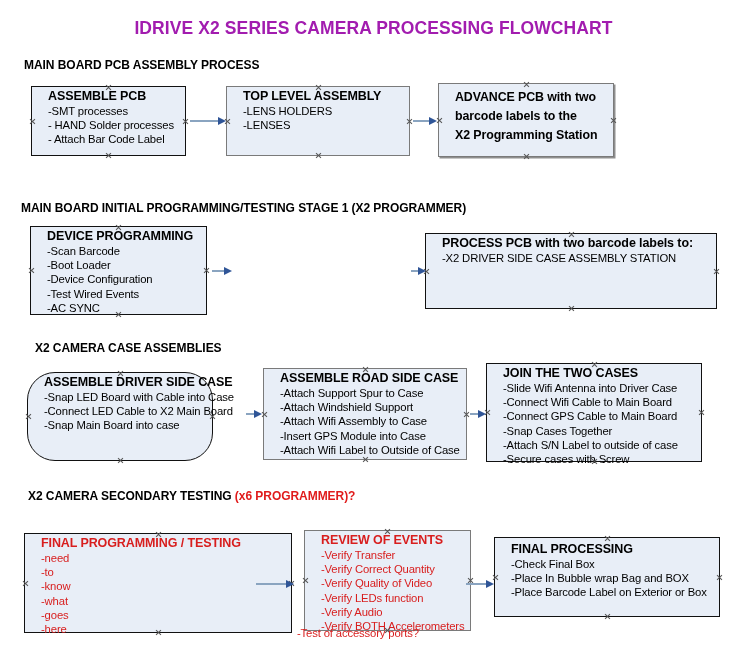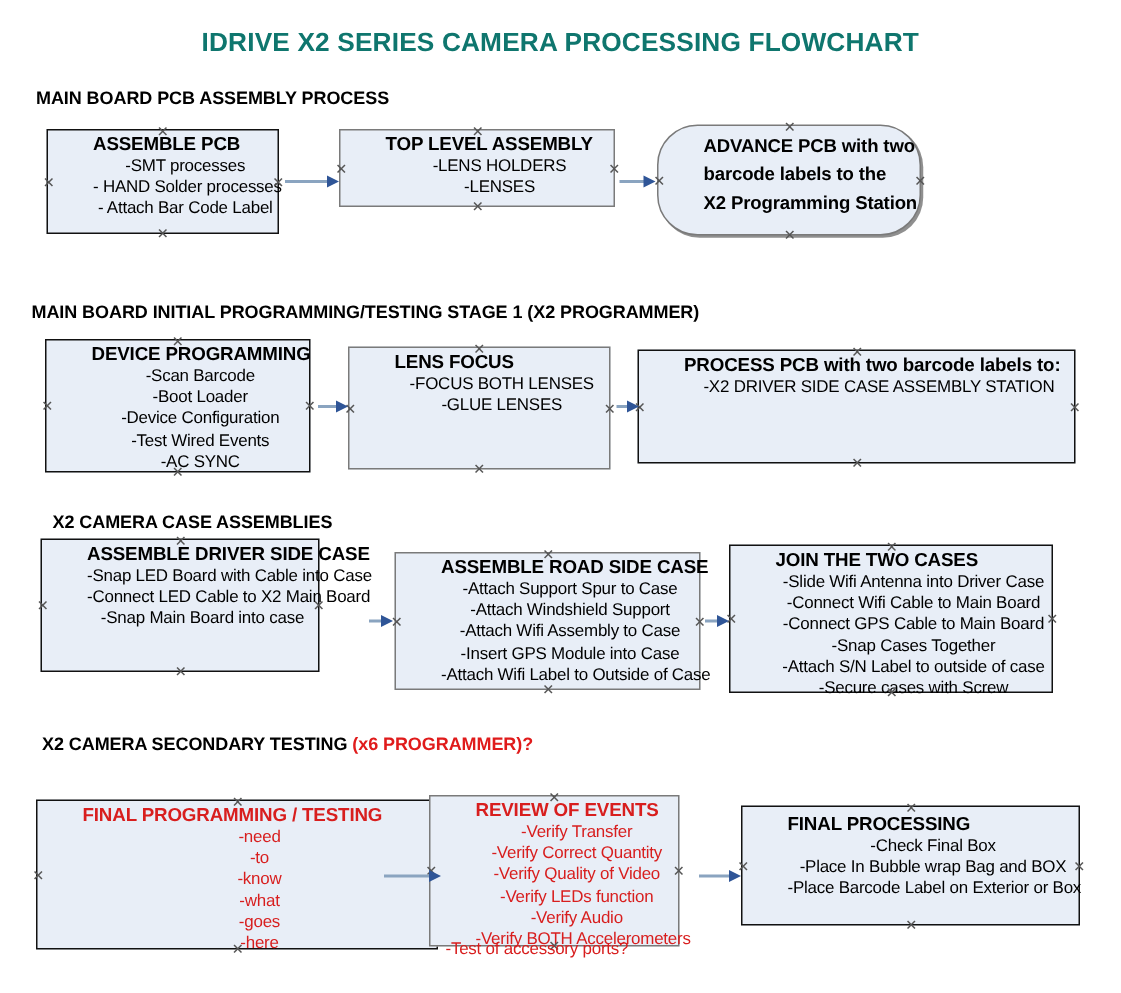--- a/index.html
+++ b/index.html
@@ -25,21 +25,21 @@
 
   
   .main-title {
     position: absolute;
     left: 0; top: 18px;
     width: 747px;
     text-align: center;
     font-size: 17.5px;
     font-weight: bold;
     letter-spacing: 0.1px;
-    color: #0f766e;
+    color: #a21caf;
     white-space: nowrap;
   }
 
   .section-heading {
     position: absolute;
     font-size: 12px;
     font-weight: bold;
     color: #000000;
     white-space: nowrap;
     letter-spacing: -0.05px;
@@ -60,42 +60,40 @@
   }
   .node.border-gray {
     border: 1.5px solid #7a7a7a;
   }
   .node.shadow-r {
     box-shadow: 1.5px 1.5px 0 0 #8f8f8f;
   }
 
   .node-inner {
     position: relative;
-    padding: 2px 0 0 5px;
-    margin-left: 25px;
+    padding: 2px 0 0 16px;
   }
 
   .node-title {
     font-size: 12.5px;
     font-weight: bold;
     color: #000000;
     line-height: 15px;
     white-space: nowrap;
     letter-spacing: -0.1px;
   }
   .node-title.red { color: #d81e1e; }
 
   .node-line {
     font-size: 11.3px;
     font-weight: normal;
     color: #000000;
     line-height: 14.2px;
     white-space: nowrap;
     letter-spacing: -0.15px;
-    text-align: center;
   }
   .node-line.red { color: #d81e1e; }
 
   
   .node-para {
     font-size: 12.4px;
     font-weight: bold;
     color: #000000;
     line-height: 19px;
     white-space: nowrap;
@@ -165,33 +163,33 @@
       <div class="node-line">-SMT processes</div>
       <div class="node-line">- HAND Solder processes</div>
       <div class="node-line">- Attach Bar Code Label</div>
     </div>
     <span class="handle" style="left:50%; top:0;"></span>
     <span class="handle" style="left:50%; top:100%;"></span>
     <span class="handle" style="left:0; top:50%;"></span>
     <span class="handle" style="left:100%; top:50%;"></span>
   </div>
 
-  <div class="node border-gray" style="left:226px; top:86px; width:184px; height:52px;">
+  <div class="node border-gray" style="left:226px; top:86px; width:184px; height:70px;">
     <div class="node-inner">
       <div class="node-title">TOP LEVEL ASSEMBLY</div>
       <div class="node-line">-LENS HOLDERS</div>
       <div class="node-line">-LENSES</div>
     </div>
     <span class="handle" style="left:50%; top:0;"></span>
     <span class="handle" style="left:50%; top:100%;"></span>
     <span class="handle" style="left:0; top:50%;"></span>
     <span class="handle" style="left:100%; top:50%;"></span>
   </div>
 
-  <div class="node border-gray shadow-r" style="left:438px; top:83px; width:176px; height:74px;border-radius:27px;">
+  <div class="node border-gray shadow-r" style="left:438px; top:83px; width:176px; height:74px;">
     <div class="node-inner" style="padding-top:4px;">
       <div class="node-para">ADVANCE PCB with two</div>
       <div class="node-para">barcode labels to the</div>
       <div class="node-para"> X2 Programming Station</div>
     </div>
     <span class="handle" style="left:50%; top:0;"></span>
     <span class="handle" style="left:50%; top:100%;"></span>
     <span class="handle" style="left:0; top:50%;"></span>
     <span class="handle" style="left:100%; top:50%;"></span>
   </div>
@@ -211,51 +209,40 @@
       <div class="node-line">-Device Configuration</div>
       <div class="node-line">-Test Wired Events</div>
       <div class="node-line">-AC SYNC</div>
     </div>
     <span class="handle" style="left:50%; top:0;"></span>
     <span class="handle" style="left:50%; top:100%;"></span>
     <span class="handle" style="left:0; top:50%;"></span>
     <span class="handle" style="left:100%; top:50%;"></span>
   </div>
 
-  <div class="node border-gray" style="left:232px; top:231px; width:175px; height:82px;">
-    <div class="node-inner">
-      <div class="node-title">LENS FOCUS</div>
-      <div class="node-line">-FOCUS BOTH LENSES</div>
-      <div class="node-line">-GLUE LENSES</div>
-    </div>
-    <span class="handle" style="left:50%; top:0;"></span>
-    <span class="handle" style="left:50%; top:100%;"></span>
-    <span class="handle" style="left:0; top:50%;"></span>
-    <span class="handle" style="left:100%; top:50%;"></span>
-  </div>
 
   <div class="node border-dark" style="left:425px; top:233px; width:292px; height:76px;">
     <div class="node-inner">
       <div class="node-title">PROCESS PCB with two barcode labels to:</div>
       <div class="node-line">-X2 DRIVER  SIDE  CASE  ASSEMBLY STATION</div>
     </div>
     <span class="handle" style="left:50%; top:0;"></span>
     <span class="handle" style="left:50%; top:100%;"></span>
     <span class="handle" style="left:0; top:50%;"></span>
     <span class="handle" style="left:100%; top:50%;"></span>
   </div>
 
   <div class="arrow" style="left:212px; top:270px; width:13px;"></div>
   <div class="arrow" style="left:411px; top:270px; width:8px;"></div>
 
   <div class="section-heading" style="left:35px; top:341px;">
     <span>X2 CAMERA CASE ASSEMBLIES</span>
   </div>
 
-  <div class="node border-dark" style="left:27px; top:359px; width:186px; height:89px;">
+  <div class="node border-dark" style="left:27px; top:372px; width:186px; height:89px;border-radius:28px;">
     <div class="node-inner">
       <div class="node-title">ASSEMBLE DRIVER SIDE CASE</div>
       <div class="node-line">-Snap LED Board with Cable into Case</div>
       <div class="node-line">-Connect LED Cable to X2 Main Board</div>
       <div class="node-line">-Snap Main Board into case</div>
     </div>
     <span class="handle" style="left:50%; top:0;"></span>
     <span class="handle" style="left:50%; top:100%;"></span>
     <span class="handle" style="left:0; top:50%;"></span>
     <span class="handle" style="left:100%; top:50%;"></span>
@@ -308,21 +295,21 @@
       <div class="node-line red">-what</div>
       <div class="node-line red">-goes</div>
       <div class="node-line red">-here</div>
     </div>
     <span class="handle" style="left:50%; top:0;"></span>
     <span class="handle" style="left:50%; top:100%;"></span>
     <span class="handle" style="left:0; top:50%;"></span>
     <span class="handle" style="left:100%; top:50%;"></span>
   </div>
 
-  <div class="node border-gray" style="left:286px; top:530px; width:167px; height:101px;">
+  <div class="node border-gray" style="left:304px; top:530px; width:167px; height:101px;">
     <div class="node-inner">
       <div class="node-title red">REVIEW OF EVENTS</div>
       <div class="node-line red">-Verify Transfer</div>
       <div class="node-line red">-Verify Correct Quantity</div>
       <div class="node-line red">-Verify Quality of Video</div>
       <div class="node-line red">-Verify LEDs function</div>
       <div class="node-line red">-Verify Audio</div>
       <div class="node-line red">-Verify BOTH Accelerometers</div>
     </div>
     <span class="handle" style="left:50%; top:0;"></span>

